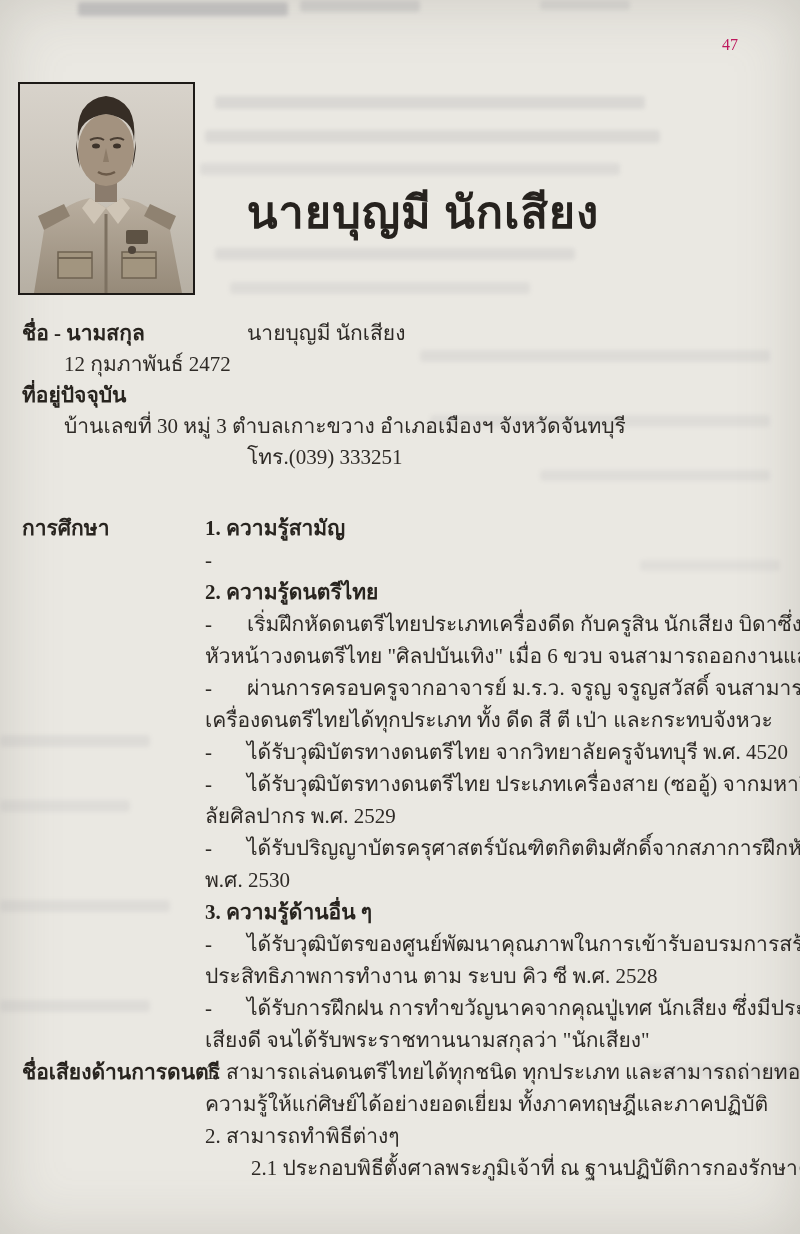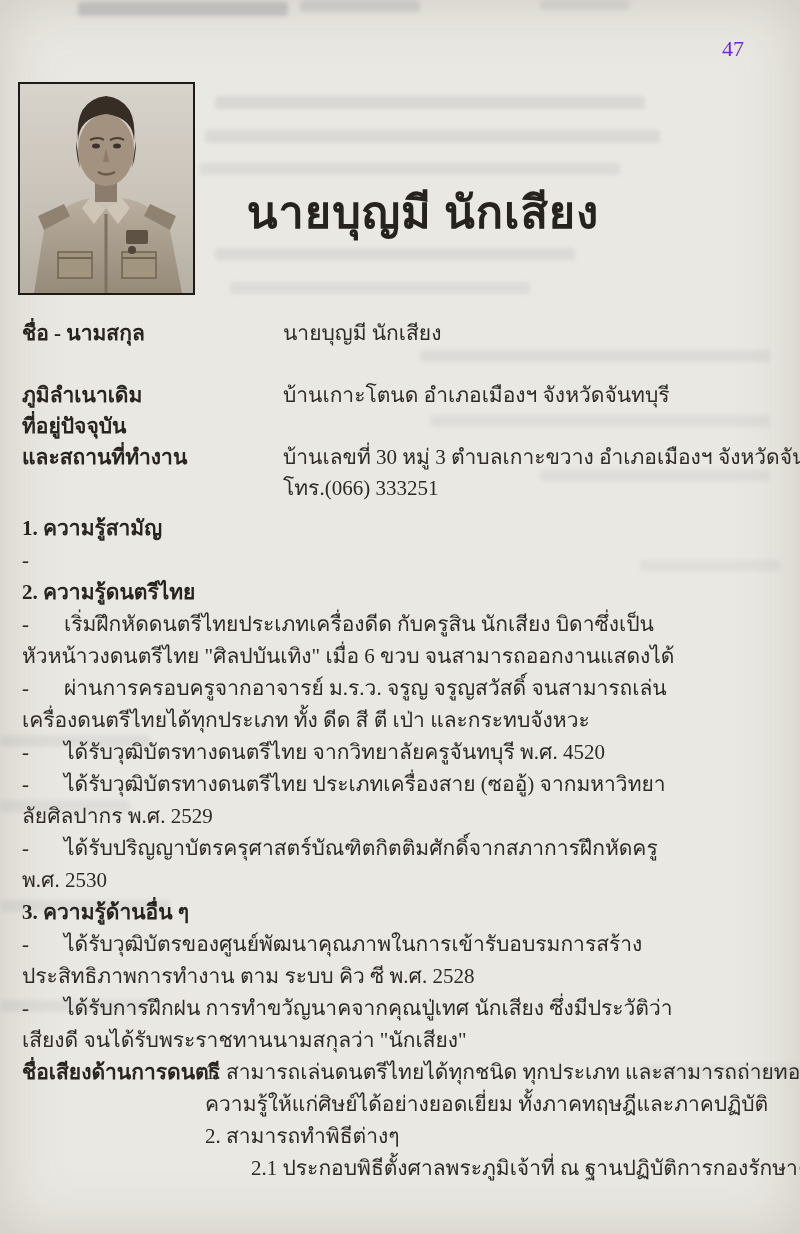--- a/index.html
+++ b/index.html
@@ -4,33 +4,33 @@
 <style>
   html,body{margin:0;padding:0;}
   body{width:800px;height:1234px;overflow:hidden;}
   .page{
     position:relative;width:800px;height:1234px;overflow:hidden;
     background:#eae8e2;
     font-family:"Liberation Serif","DejaVu Serif",serif;
     color:#2e2a26;
     box-shadow:inset 0 0 60px rgba(120,115,105,.25);
   }
-  .page-number{position:absolute;top:36px;left:722px;font-size:22px;color:#6d28d9;text-align:right;}
+  .page-number{position:absolute;top:36px;left:722px;font-size:16px;color:#be185d;text-align:right;}
   .photo-frame{
     position:absolute;left:18px;top:82px;width:177px;height:213px;
     border:2px solid #1d1a17;box-sizing:border-box;background:#cfc9c0;
   }
   .photo-frame svg{display:block;width:100%;height:100%;}
   .doc-title{
     position:absolute;left:193px;top:176px;width:460px;
     text-align:center;font-size:45px;font-weight:bold;color:#26221e;
     white-space:nowrap;letter-spacing:1px;
   }
   .info-section{position:absolute;left:22px;top:318px;width:760px;}
-  .info-row{display:flex;height:31px;line-height:31px;font-size:21px;white-space:nowrap;gap:36px;}
+  .info-row{display:flex;height:31px;line-height:31px;font-size:21px;white-space:nowrap;}
   .info-label{flex:0 0 183px;width:183px;font-weight:bold;color:#28241f;}
   .info-value{padding-left:42px;}
   .section{position:absolute;left:22px;width:760px;display:flex;}
   .education-section{top:512px;}
   .fame-section{top:1056px;}
   .section-label{flex:0 0 183px;width:183px;font-weight:bold;font-size:21px;line-height:32px;color:#28241f;white-space:nowrap;}
   .section-content{flex:1;}
   .line{height:32px;line-height:32px;font-size:21px;white-space:nowrap;}
   .line.num{font-weight:bold;color:#28241f;}
   .line.dash{display:flex;}
@@ -102,40 +102,37 @@
   </div>
 
   <div class="doc-title">นายบุญมี นักเสียง</div>
 
   <div class="info-section">
       <div class="info-row">
         <div class="info-label">ชื่อ - นามสกุล</div>
         <div class="info-value">นายบุญมี นักเสียง</div>
       </div>
       <div class="info-row">
-      </div>
-      <div class="info-row">
-        <div class="info-label">ภูมิลำเนาเดิม</div>
-        <div class="info-value">บ้านเกาะโตนด อำเภอเมืองฯ จังหวัดจันทบุรี</div>
+        <div class="info-value">12 กุมภาพันธ์ 2472</div>
       </div>
       <div class="info-row">
         <div class="info-label">ที่อยู่ปัจจุบัน</div>
         <div class="info-value"></div>
       </div>
       <div class="info-row">
-        <div class="info-label">และสถานที่ทำงาน</div>
         <div class="info-value">บ้านเลขที่ 30 หมู่ 3 ตำบลเกาะขวาง อำเภอเมืองฯ จังหวัดจันทบุรี</div>
       </div>
       <div class="info-row">
         <div class="info-label"></div>
-        <div class="info-value">โทร.(066) 333251</div>
+        <div class="info-value">โทร.(039) 333251</div>
       </div>
     </div>
 
   <div class="section education-section">
+    <div class="section-label">การศึกษา</div>
     <div class="section-content">
         <div class="line num">1. ความรู้สามัญ</div>
         <div class="line dash">
           <span class="dash-mark">-</span>
         </div>
         <div class="line num">2. ความรู้ดนตรีไทย</div>
         <div class="line dash">
           <span class="dash-mark">-</span>
           <span>เริ่มฝึกหัดดนตรีไทยประเภทเครื่องดีด กับครูสิน นักเสียง บิดาซึ่งเป็น</span>
         </div>

